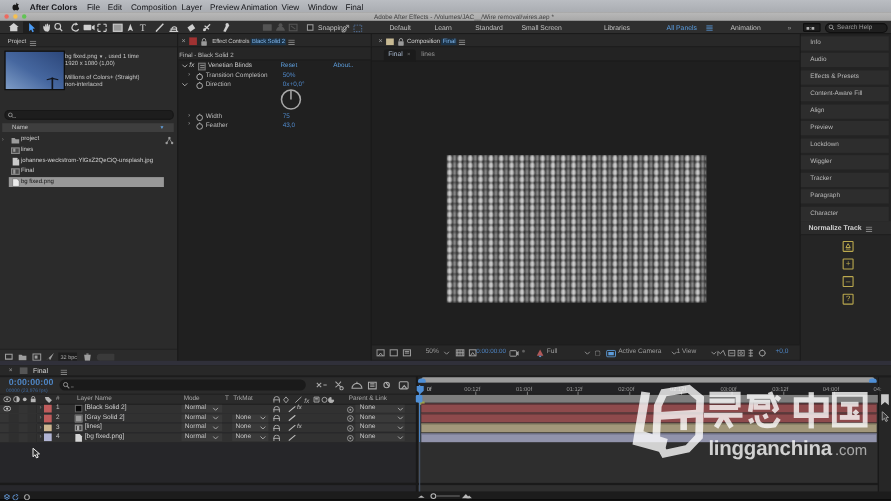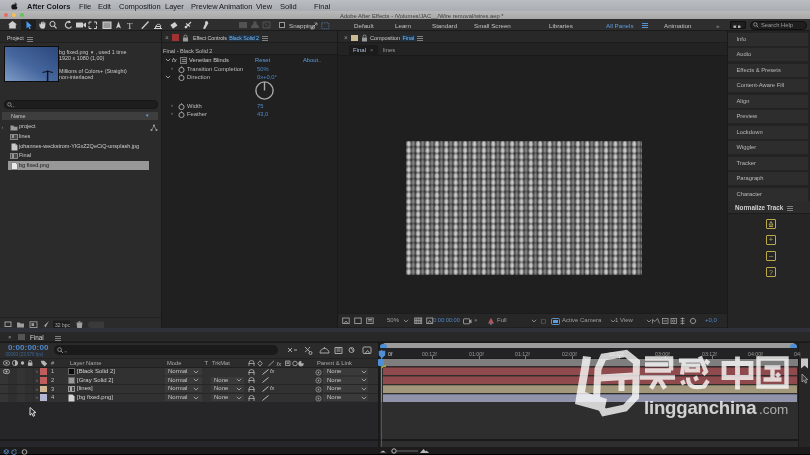--- a/index.html
+++ b/index.html
@@ -19,21 +19,21 @@
         <path d="M3.5 2.2 C4.2 1.2 5.5 1.2 6.2 1.9 C5.4 2.4 5.2 3.2 5.6 4.2 C6 5.2 6.5 5.6 6.5 5.6 C6.2 6.6 5.5 7.6 4.8 7.6 C4.2 7.6 4 7.2 3.4 7.2 C2.8 7.2 2.5 7.6 2 7.6 C1.2 7.6 0.3 6.2 0.3 4.8 C0.3 3.2 1.3 2.2 2.4 2.2 C3 2.2 3.2 2.5 3.5 2.5 Z M4.6 0.2 C4.7 0.9 4.2 1.6 3.5 1.8 C3.4 1 3.9 0.4 4.6 0.2 Z" fill="#1a1a1a"></path>
       </svg>
   <span style="position:absolute;left:17px;top:1px;font-weight:bold;">After Colors</span>
   <span style="position:absolute;left:69px;top:1px;">File</span>
   <span style="position:absolute;left:88px;top:1px;">Edit</span>
   <span style="position:absolute;left:109px;top:1px;">Composition</span>
   <span style="position:absolute;left:155px;top:1px;">Layer</span>
   <span style="position:absolute;left:181px;top:1px;">Preview</span>
   <span style="position:absolute;left:209px;top:1px;">Animation</span>
   <span style="position:absolute;left:246px;top:1px;">View</span>
-  <span style="position:absolute;left:270px;top:1px;">Solid</span>
+  <span style="position:absolute;left:270px;top:1px;">Window</span>
   <span style="position:absolute;left:304px;top:1px;">Final</span>
 </div>
 
 <div class="abs" style="left:0;top:11px;width:810px;height:8px;background:linear-gradient(#b9b9b9,#a8a8a8);"></div>
 <div class="abs" style="left:3.5px;top:13px;width:4px;height:4px;border-radius:50%;background:#ee6a5f;"></div>
 <div class="abs" style="left:11.5px;top:13px;width:4px;height:4px;border-radius:50%;background:#f5bf4f;"></div>
 <div class="abs" style="left:19.5px;top:13px;width:4px;height:4px;border-radius:50%;background:#61c454;"></div>
 <div class="abs txt" style="left:340px;top:12.5px;font-size:5.8px;color:#3c3c3c;">Adobe After Effects - /Volumes/JAC__/Wire removal/wires.aep *</div>
 
 <div class="abs" style="left:0;top:19px;width:810px;height:12px;background:#2e2e2e;border-bottom:1px solid #1a1a1a;"></div>

